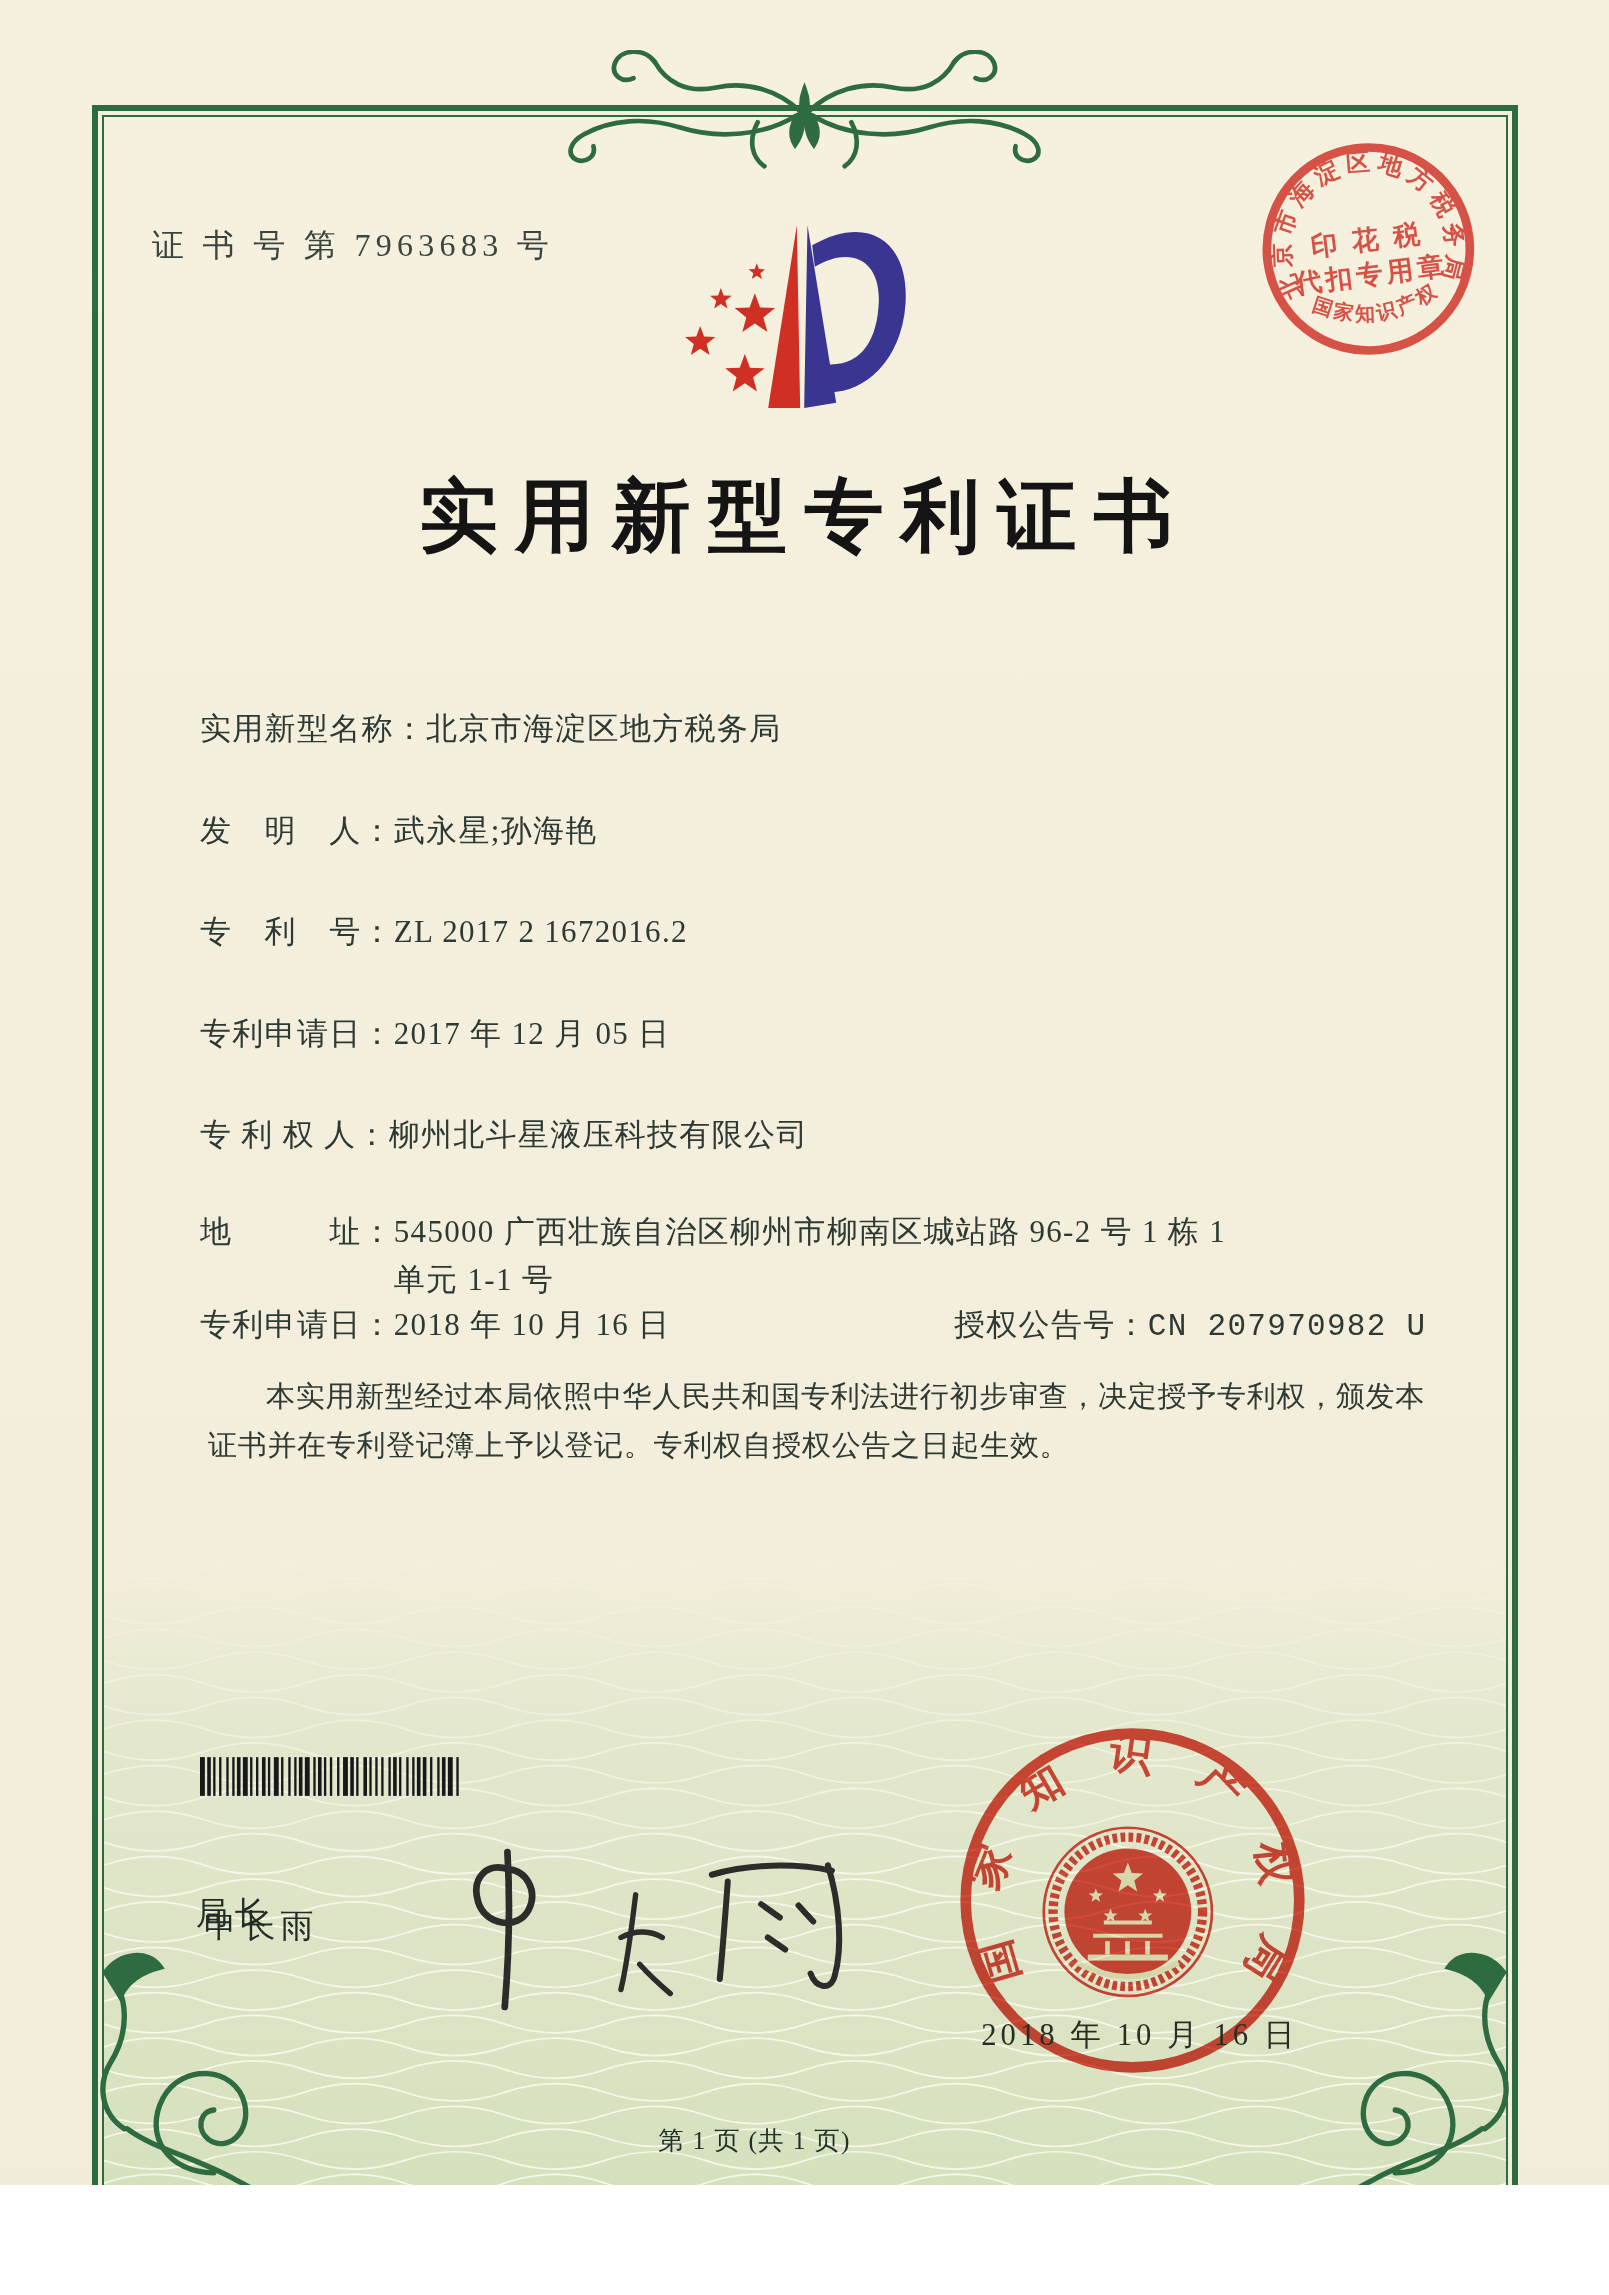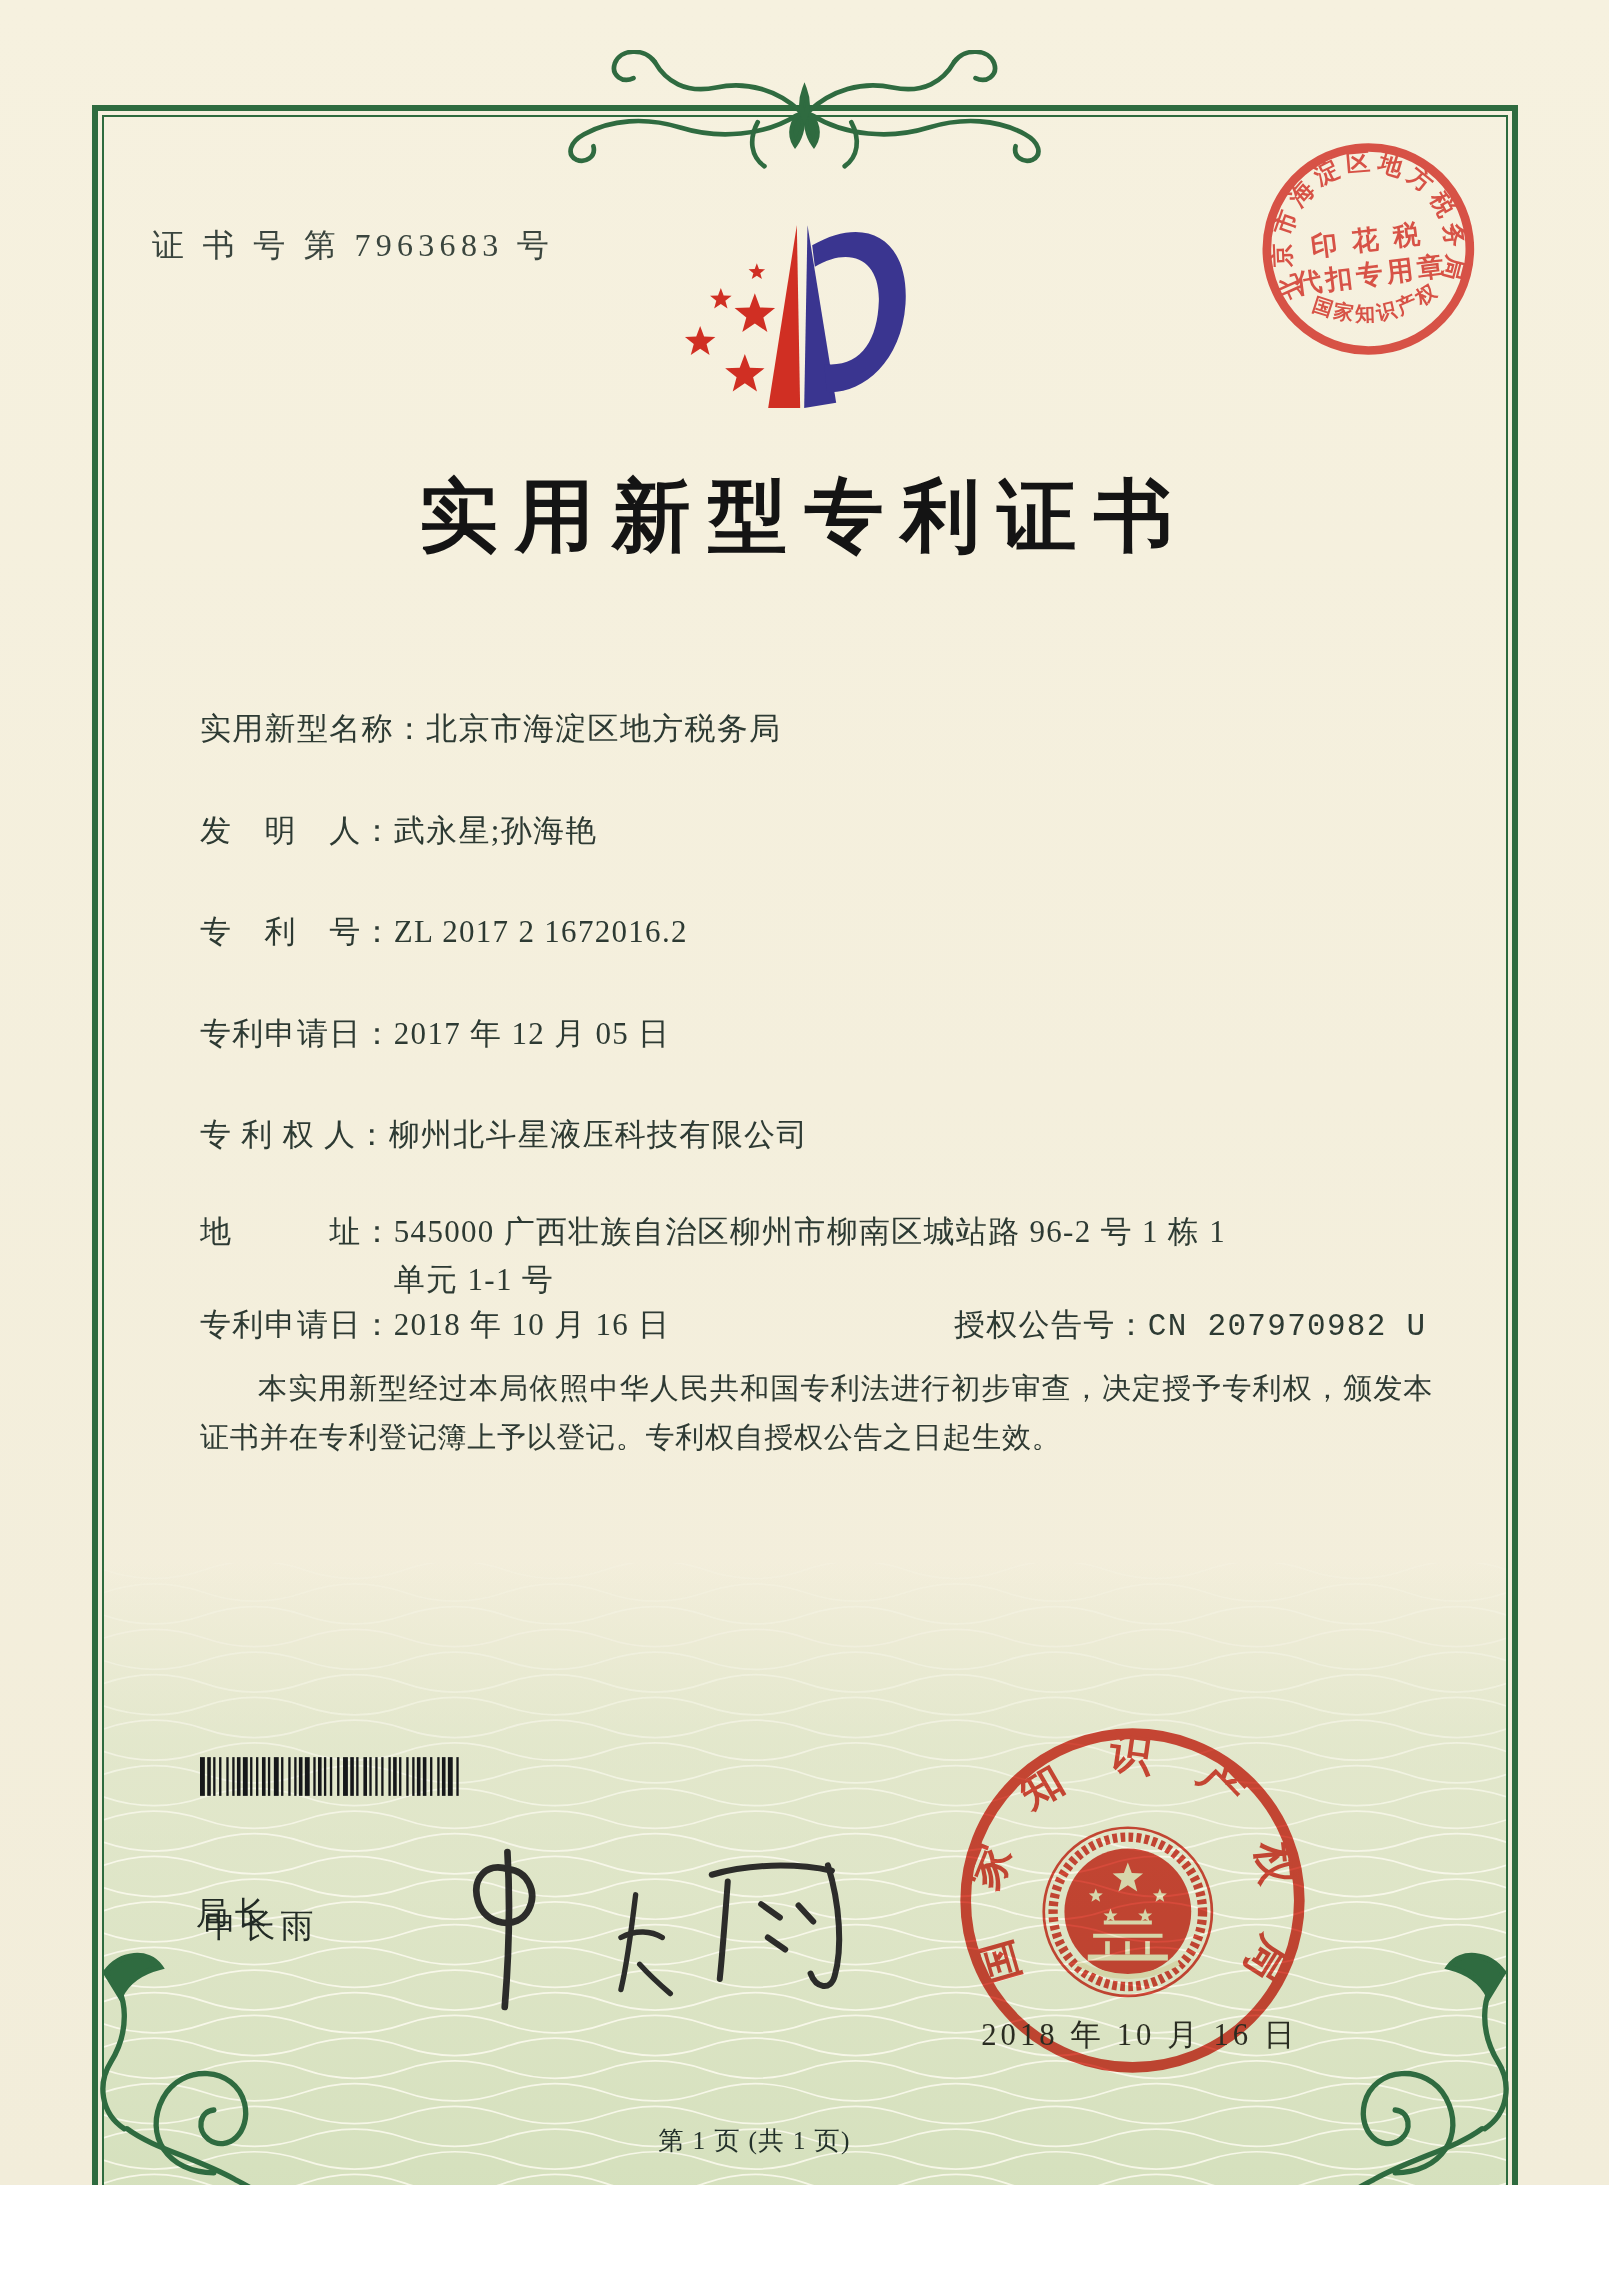--- a/index.html
+++ b/index.html
@@ -35,21 +35,21 @@
     position:absolute;left:200px;font-size:31px;letter-spacing:1.3px;
     color:#2d3a33;white-space:nowrap;z-index:5;
   }
   .row .lbl{display:inline-block;}
   .addr-val{display:inline-block;white-space:normal;width:1069px;line-height:48px;vertical-align:top;}
   .grant-col2{position:absolute;left:754px;top:0;font-family:Liberation Mono, monospace;}
   .body-text{
     position:absolute;left:200px;top:1364px;width:1233px;z-index:5;
   }
   .body-text p{
-    margin:0;font-size:29px;line-height:49px;color:#2e3a33;
+    margin:8px;font-size:29px;line-height:49px;color:#2e3a33;
     text-indent:2em;text-align:justify;letter-spacing:0.7px;
   }
   .director-title{position:absolute;left:196px;top:1892px;font-size:32px;letter-spacing:6.7px;color:#222b25;z-index:5;}
   .director-name{position:absolute;left:204px;top:1904px;font-size:33px;letter-spacing:5.3px;color:#222b25;z-index:5;}
   .page-footer{position:absolute;left:621px;top:2124px;width:267px;text-align:center;font-size:25.4px;color:#22302a;z-index:5;letter-spacing:1.3px;}
   svg text{font-family:"Liberation Serif", serif;}
   .stamp-svg{position:absolute;left:1256px;top:134px;z-index:6;transform:rotate(-7deg);opacity:.92;}
   .seal-svg{position:absolute;left:949px;top:1717px;z-index:6;mix-blend-mode:multiply;opacity:.95;}
   .logo-svg{position:absolute;left:641px;top:200px;z-index:5;}
   .sig-svg{position:absolute;left:454px;top:1834px;z-index:6;}

